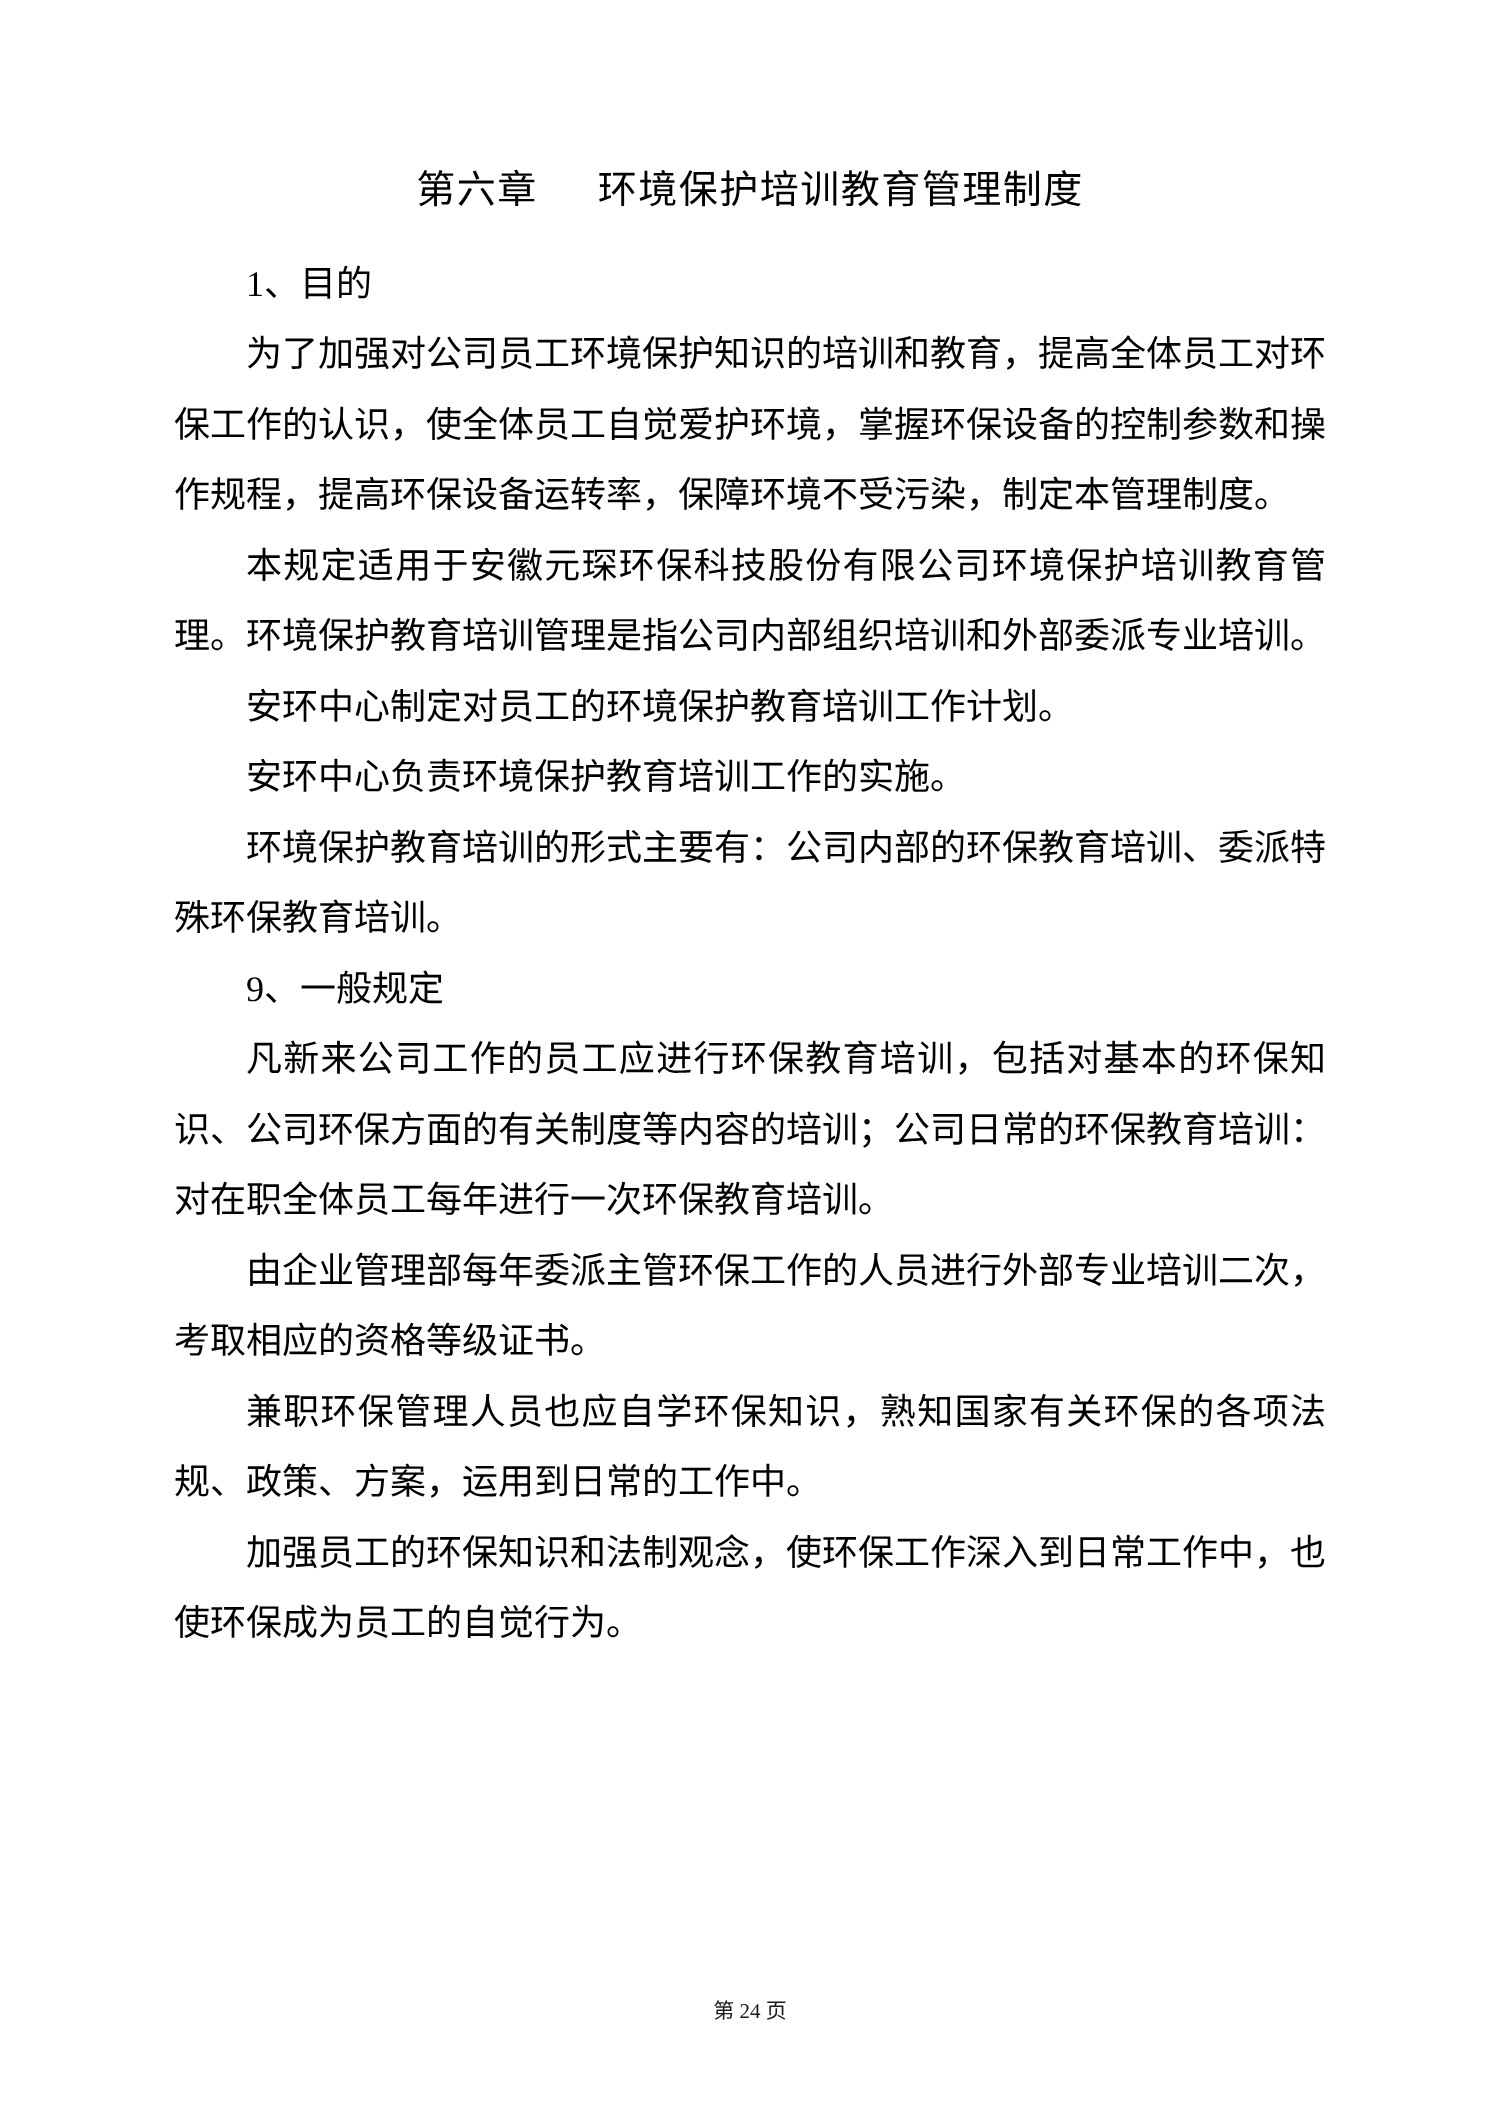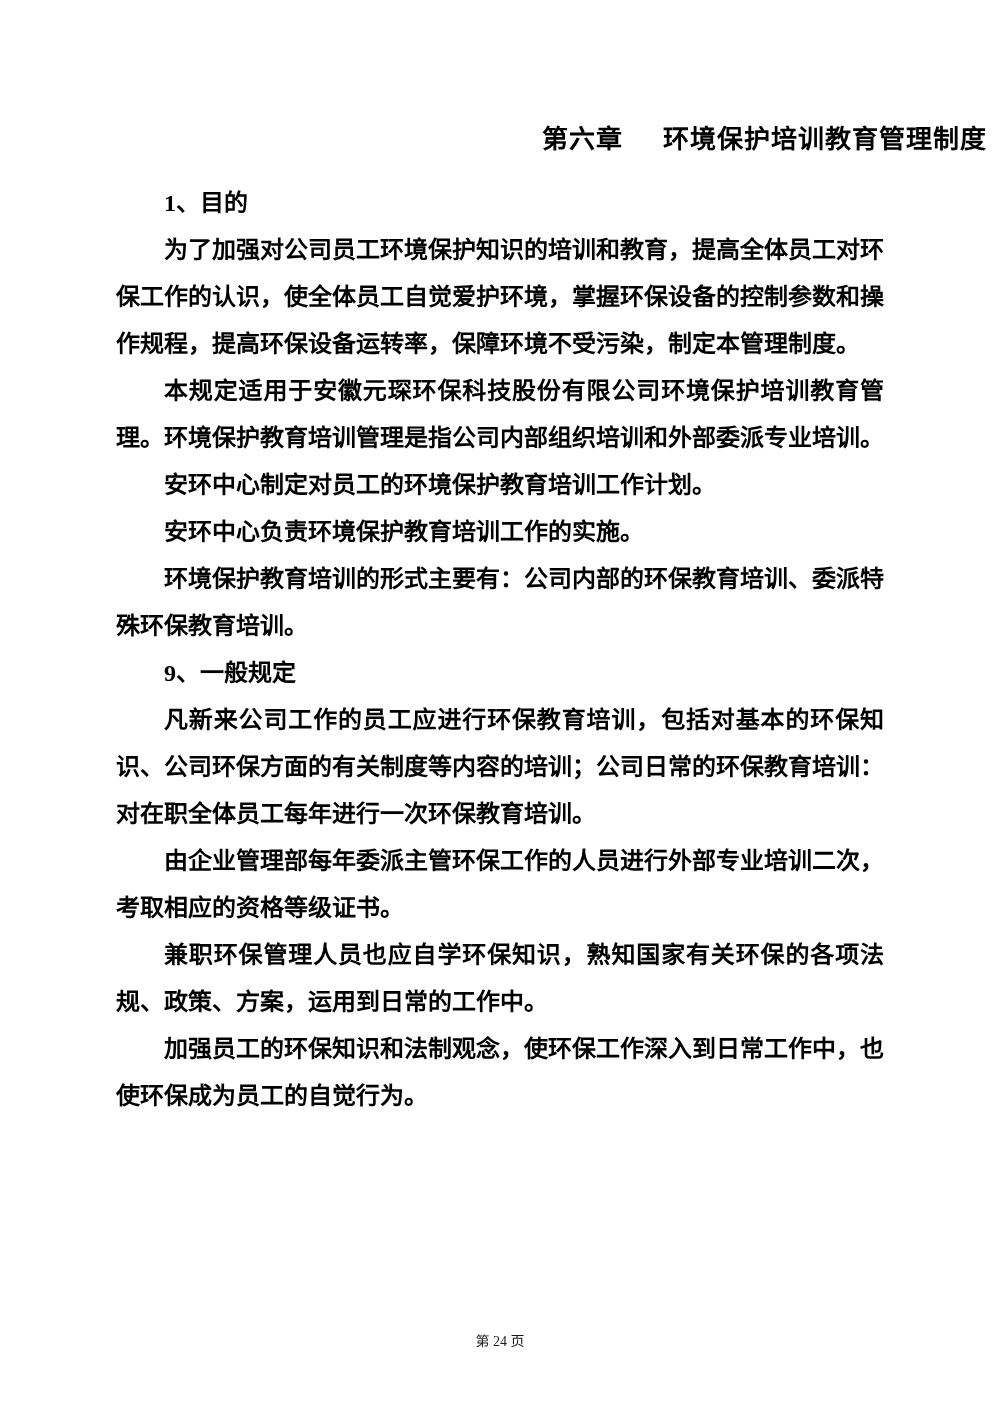--- a/index.html
+++ b/index.html
@@ -10,25 +10,25 @@
   .page {
     position: relative;
     width: 1000px;
     height: 1415px;
     background: #ffffff;
     color: #000000;
     font-family: "Liberation Serif", "DejaVu Serif", serif;
     overflow: hidden;
   }
   .doc-title {
-    margin: 13px;
+    margin: 0;
     padding-top: 102px;
-    text-align: right;
+    text-align: center;
     font-size: 26px;
-    font-weight: bold;
+    font-weight: normal;
     line-height: 50px;
     letter-spacing: 1px;
     white-space: nowrap;
   }
   .title-gap {
     display: inline-block;
     width: 40px;
   }
   .doc-body {
     width: 768px;
@@ -36,21 +36,20 @@
     font-size: 24px;
     line-height: 47px;
     text-align: justify;
     text-justify: inter-ideograph;
   }
   .doc-body p {
     margin: 0;
     padding: 0;
     text-indent: 2em;
     word-break: break-all;
-    font-weight: bold;
   }
   .page-footer {
     position: absolute;
     top: 1330px;
     left: 0;
     width: 100%;
     text-align: center;
     font-size: 14px;
     line-height: 24px;
     color: #1a1a1a;

